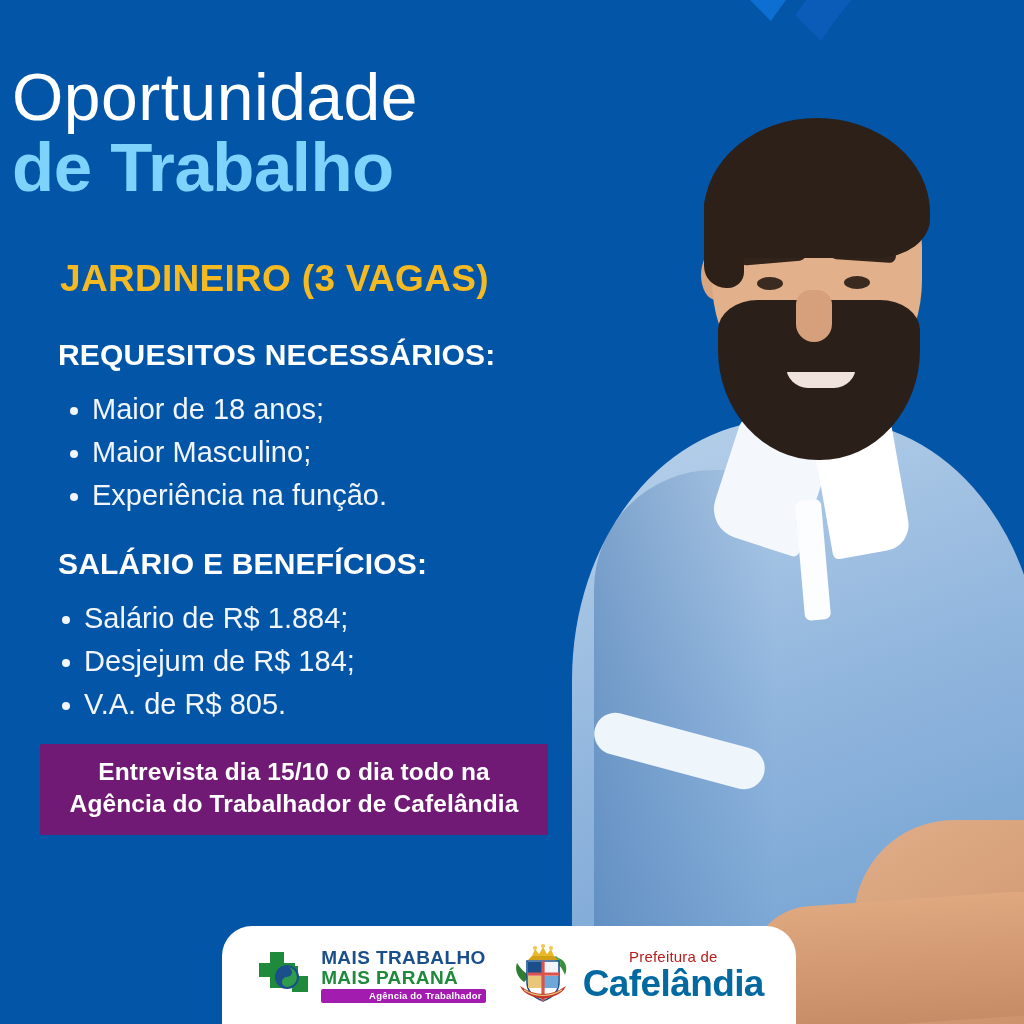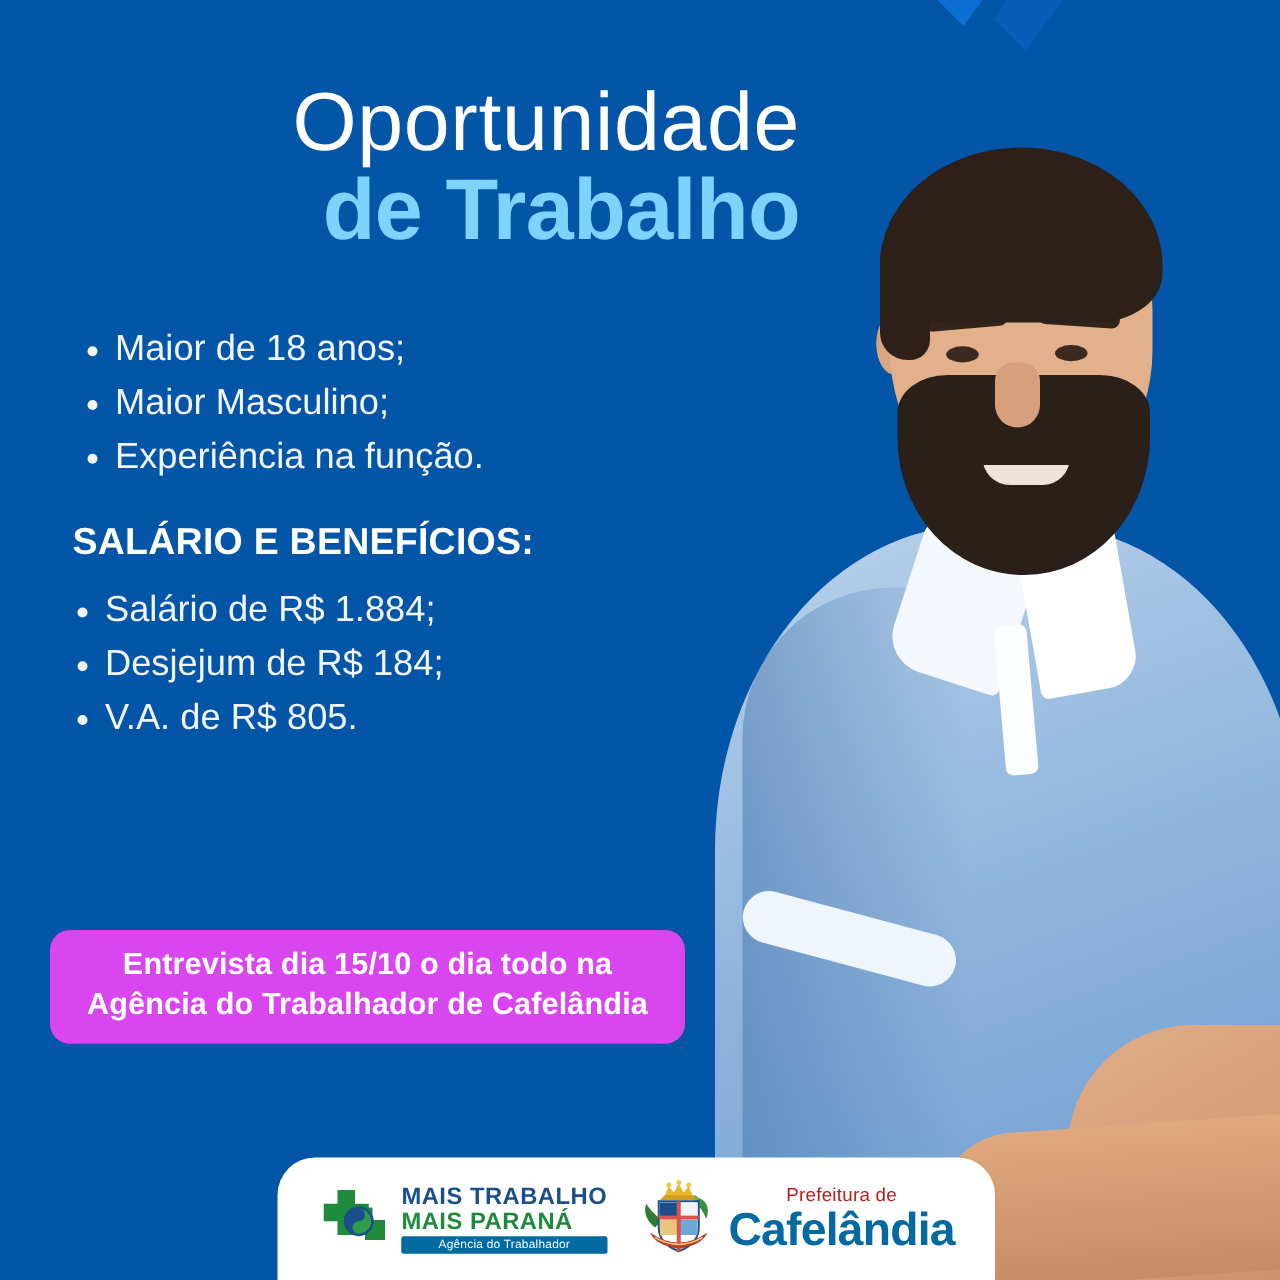--- a/index.html
+++ b/index.html
@@ -33,21 +33,22 @@
     border-style: solid;
     border-color: transparent;
   }
 
   
   .headline {
     position: absolute;
     left: 0;
     top: 64px;
     width: 640px;
-    text-align: right;
+    text-align: left;
+    padding-left: 12px;
   }
   .headline .line1 {
     font-size: 66px;
     line-height: 1.03;
     font-weight: 300;
     color: #ffffff;
     letter-spacing: 0.5px;
   }
   .headline .line2 {
     font-size: 69px;
@@ -110,22 +111,22 @@
   .gap-before {
     margin-top: 26px;
   }
 
   
   .cta {
     position: absolute;
     left: 40px;
     top: 744px;
     width: 508px;
-    background: #d946ef;
-    border-radius: 16px;
+    background: #701a75;
+    border-radius: 2px;
     padding: 12px 10px 14px 10px;
     box-sizing: border-box;
     text-align: center;
   }
   .cta div {
     font-size: 24.5px;
     font-weight: 700;
     color: #ffffff;
     line-height: 1.32;
     letter-spacing: 0.1px;
@@ -358,25 +359,25 @@
   }
   .mt-l2 {
     font-size: 19px;
     font-weight: 700;
     color: #1f8a3c;
     letter-spacing: 0.4px;
     margin-top: 1px;
   }
   .mt-l3 {
     margin-top: 2px;
-    background: #0369a1;
+    background: #a21caf;
     color: #ffffff;
     font-size: 9.5px;
-    font-weight: 400;
-    text-align: center;
+    font-weight: 700;
+    text-align: right;
     border-radius: 2px;
     padding: 2px 4px 2.5px 4px;
     letter-spacing: 0.2px;
   }
 
   
   .logo-caf {
     display: flex;
     align-items: center;
     gap: 9px;
@@ -440,21 +441,23 @@
     <div class="arm"></div>
     <div class="forearm"></div>
   </div>
 
   <div class="headline">
     <div class="line1">Oportunidade</div>
     <div class="line2">de Trabalho</div>
   </div>
 
   <div class="content">
-
+    <div class="job-title">JARDINEIRO (3 VAGAS)</div>
+
+    <div class="section-head">REQUESITOS NECESSÁRIOS:</div>
     <ul class="bullets">
       <li>Maior de 18 anos;</li>
       <li>Maior Masculino;</li>
       <li>Experiência na função.</li>
     </ul>
 
     <div class="section-head">SALÁRIO E BENEFÍCIOS:</div>
     <ul class="bullets tight gap-before">
       <li>Salário de R$ 1.884;</li>
       <li>Desjejum de R$ 184;</li>

